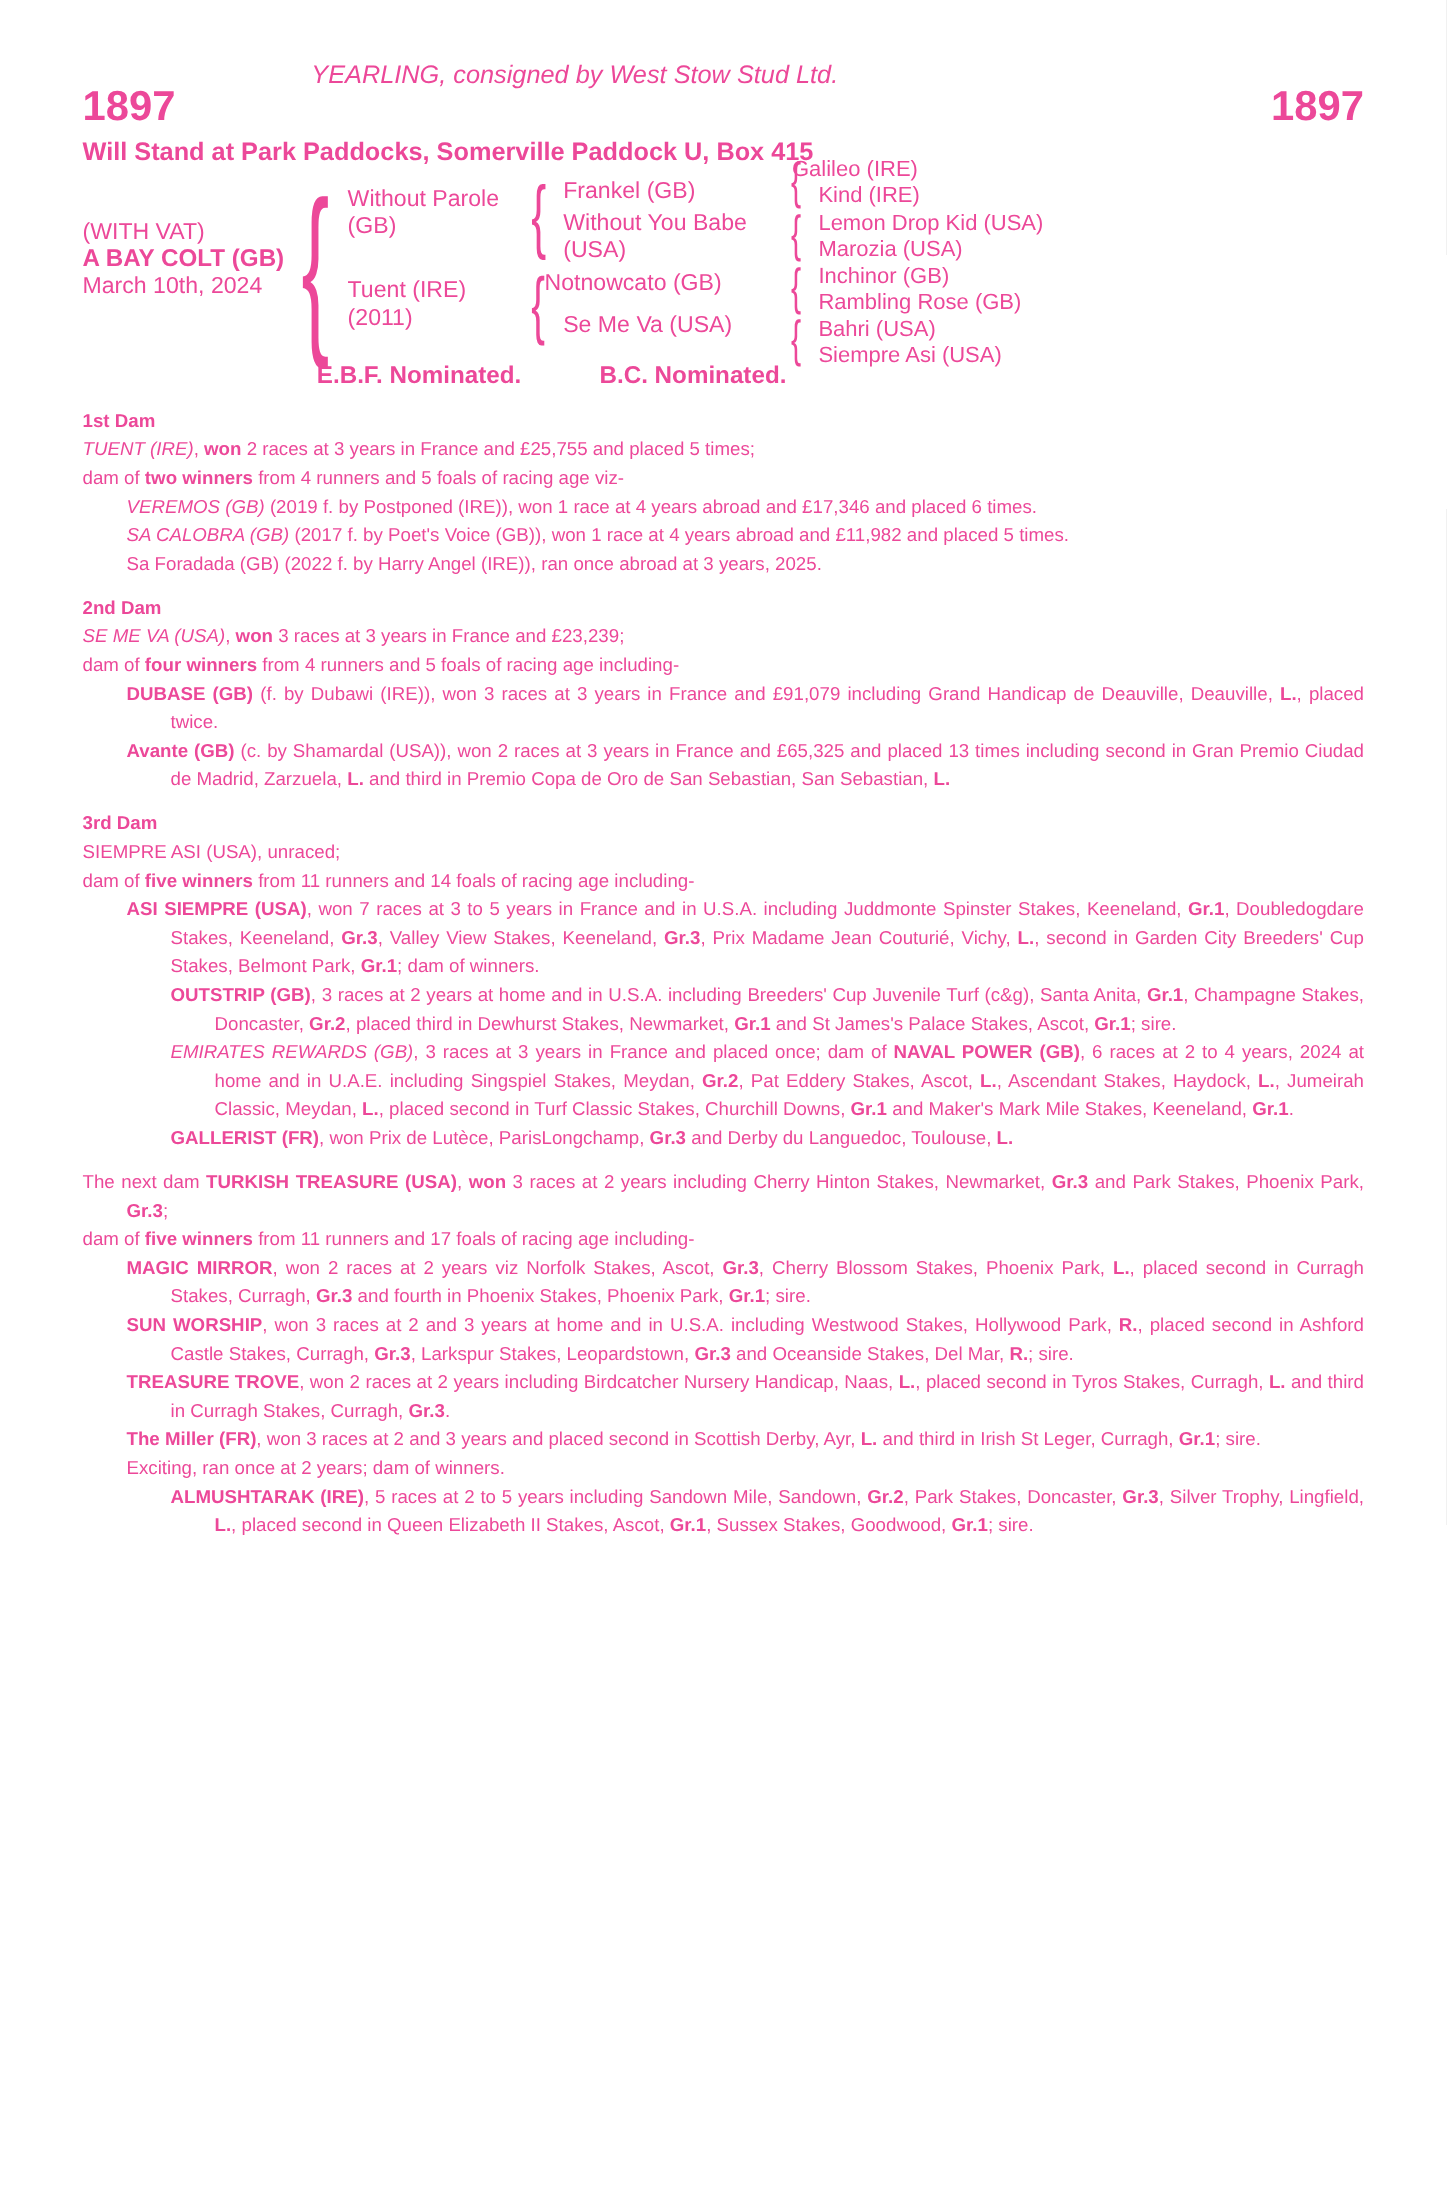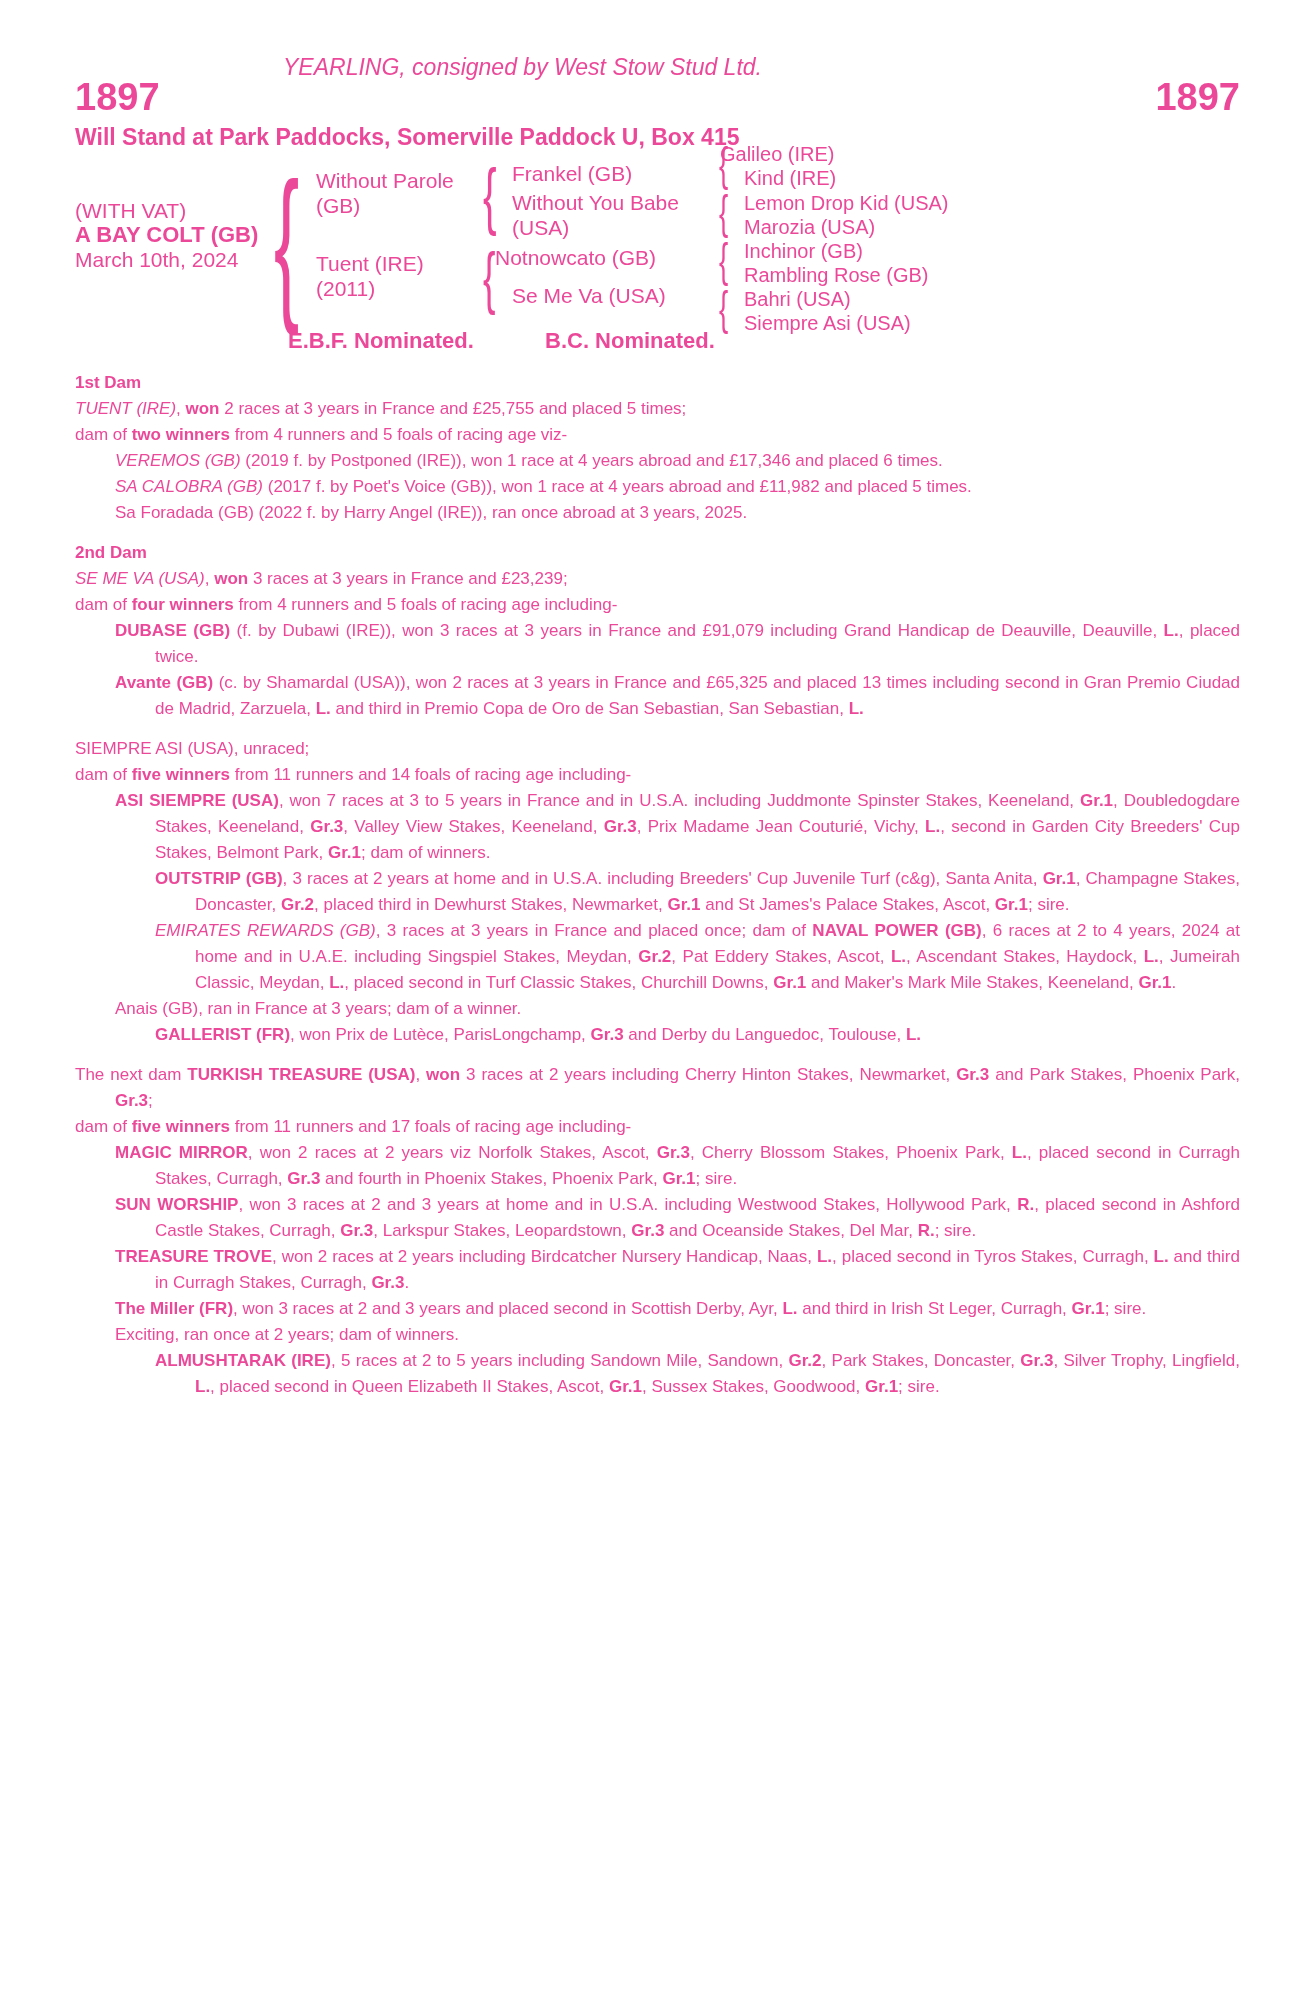--- a/index.html
+++ b/index.html
@@ -122,26 +122,26 @@
         <div class="para indent-1"><span>Sa Foradada (GB) (2022 f. by Harry Angel (IRE)), ran once abroad at 3 years, 2025.</span></div>
       </div>
       <div class="section">
         <div class="sec-heading">2nd Dam</div>
         <div class="para indent-0"><span class="ri">SE ME VA (USA)</span><span>, </span><span class="rb">won</span><span> 3 races at 3 years in France and £23,239;</span></div>
         <div class="para indent-0"><span>dam of </span><span class="rb">four winners</span><span> from 4 runners and 5 foals of racing age including-</span></div>
         <div class="para indent-1"><span class="rb">DUBASE (GB)</span><span> (f. by Dubawi (IRE)), won 3 races at 3 years in France and £91,079 including Grand Handicap de Deauville, Deauville, </span><span class="rb">L.</span><span>, placed twice.</span></div>
         <div class="para indent-1"><span class="rb">Avante (GB)</span><span> (c. by Shamardal (USA)), won 2 races at 3 years in France and £65,325 and placed 13 times including second in Gran Premio Ciudad de Madrid, Zarzuela, </span><span class="rb">L.</span><span> and third in Premio Copa de Oro de San Sebastian, San Sebastian, </span><span class="rb">L.</span></div>
       </div>
       <div class="section">
+        <div class="sec-heading">3rd Dam</div>
         <div class="para indent-0"><span>SIEMPRE ASI (USA), unraced;</span></div>
         <div class="para indent-0"><span>dam of </span><span class="rb">five winners</span><span> from 11 runners and 14 foals of racing age including-</span></div>
         <div class="para indent-1"><span class="rb">ASI SIEMPRE (USA)</span><span>, won 7 races at 3 to 5 years in France and in U.S.A. including Juddmonte Spinster Stakes, Keeneland, </span><span class="rb">Gr.1</span><span>, Doubledogdare Stakes, Keeneland, </span><span class="rb">Gr.3</span><span>, Valley View Stakes, Keeneland, </span><span class="rb">Gr.3</span><span>, Prix Madame Jean Couturié, Vichy, </span><span class="rb">L.</span><span>, second in Garden City Breeders' Cup Stakes, Belmont Park, </span><span class="rb">Gr.1</span><span>; dam of winners.</span></div>
         <div class="para indent-2"><span class="rb">OUTSTRIP (GB)</span><span>, 3 races at 2 years at home and in U.S.A. including Breeders' Cup Juvenile Turf (c&amp;g), Santa Anita, </span><span class="rb">Gr.1</span><span>, Champagne Stakes, Doncaster, </span><span class="rb">Gr.2</span><span>, placed third in Dewhurst Stakes, Newmarket, </span><span class="rb">Gr.1</span><span> and St James's Palace Stakes, Ascot, </span><span class="rb">Gr.1</span><span>; sire.</span></div>
         <div class="para indent-2"><span class="ri">EMIRATES REWARDS (GB)</span><span>, 3 races at 3 years in France and placed once; dam of </span><span class="rb">NAVAL POWER (GB)</span><span>, 6 races at 2 to 4 years, 2024 at home and in U.A.E. including Singspiel Stakes, Meydan, </span><span class="rb">Gr.2</span><span>, Pat Eddery Stakes, Ascot, </span><span class="rb">L.</span><span>, Ascendant Stakes, Haydock, </span><span class="rb">L.</span><span>, Jumeirah Classic, Meydan, </span><span class="rb">L.</span><span>, placed second in Turf Classic Stakes, Churchill Downs, </span><span class="rb">Gr.1</span><span> and Maker's Mark Mile Stakes, Keeneland, </span><span class="rb">Gr.1</span><span>.</span></div>
-        <div class="para indent-1"><span>Anais (GB), ran in France at 3 years; dam of a winner.</span></div>
         <div class="para indent-2"><span class="rb">GALLERIST (FR)</span><span>, won Prix de Lutèce, ParisLongchamp, </span><span class="rb">Gr.3</span><span> and Derby du Languedoc, Toulouse, </span><span class="rb">L.</span></div>
       </div>
       <div class="section">
         <div class="para indent-0"><span>The next dam </span><span class="rb">TURKISH TREASURE (USA)</span><span>, </span><span class="rb">won</span><span> 3 races at 2 years including Cherry Hinton Stakes, Newmarket, </span><span class="rb">Gr.3</span><span> and Park Stakes, Phoenix Park, </span><span class="rb">Gr.3</span><span>;</span></div>
         <div class="para indent-0"><span>dam of </span><span class="rb">five winners</span><span> from 11 runners and 17 foals of racing age including-</span></div>
         <div class="para indent-1"><span class="rb">MAGIC MIRROR</span><span>, won 2 races at 2 years viz Norfolk Stakes, Ascot, </span><span class="rb">Gr.3</span><span>, Cherry Blossom Stakes, Phoenix Park, </span><span class="rb">L.</span><span>, placed second in Curragh Stakes, Curragh, </span><span class="rb">Gr.3</span><span> and fourth in Phoenix Stakes, Phoenix Park, </span><span class="rb">Gr.1</span><span>; sire.</span></div>
         <div class="para indent-1"><span class="rb">SUN WORSHIP</span><span>, won 3 races at 2 and 3 years at home and in U.S.A. including Westwood Stakes, Hollywood Park, </span><span class="rb">R.</span><span>, placed second in Ashford Castle Stakes, Curragh, </span><span class="rb">Gr.3</span><span>, Larkspur Stakes, Leopardstown, </span><span class="rb">Gr.3</span><span> and Oceanside Stakes, Del Mar, </span><span class="rb">R.</span><span>; sire.</span></div>
         <div class="para indent-1"><span class="rb">TREASURE TROVE</span><span>, won 2 races at 2 years including Birdcatcher Nursery Handicap, Naas, </span><span class="rb">L.</span><span>, placed second in Tyros Stakes, Curragh, </span><span class="rb">L.</span><span> and third in Curragh Stakes, Curragh, </span><span class="rb">Gr.3</span><span>.</span></div>
         <div class="para indent-1"><span class="rb">The Miller (FR)</span><span>, won 3 races at 2 and 3 years and placed second in Scottish Derby, Ayr, </span><span class="rb">L.</span><span> and third in Irish St Leger, Curragh, </span><span class="rb">Gr.1</span><span>; sire.</span></div>
         <div class="para indent-1"><span>Exciting, ran once at 2 years; dam of winners.</span></div>

